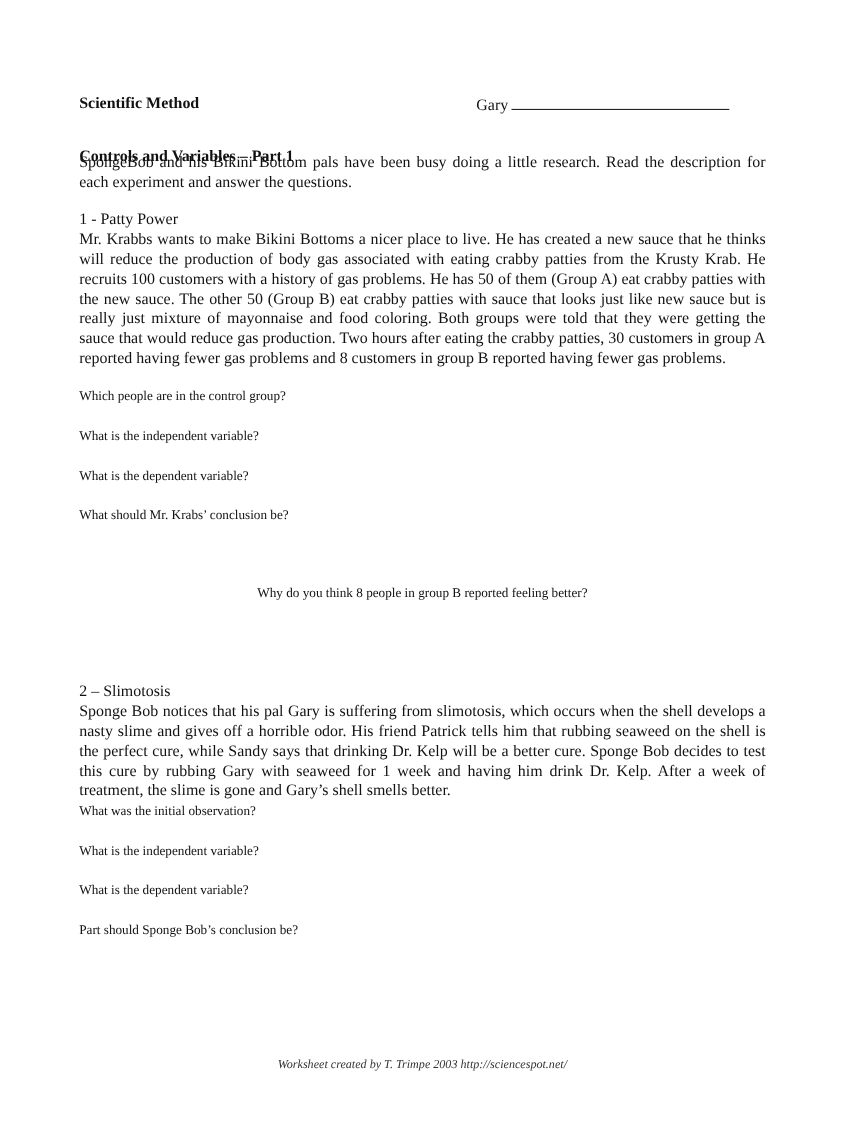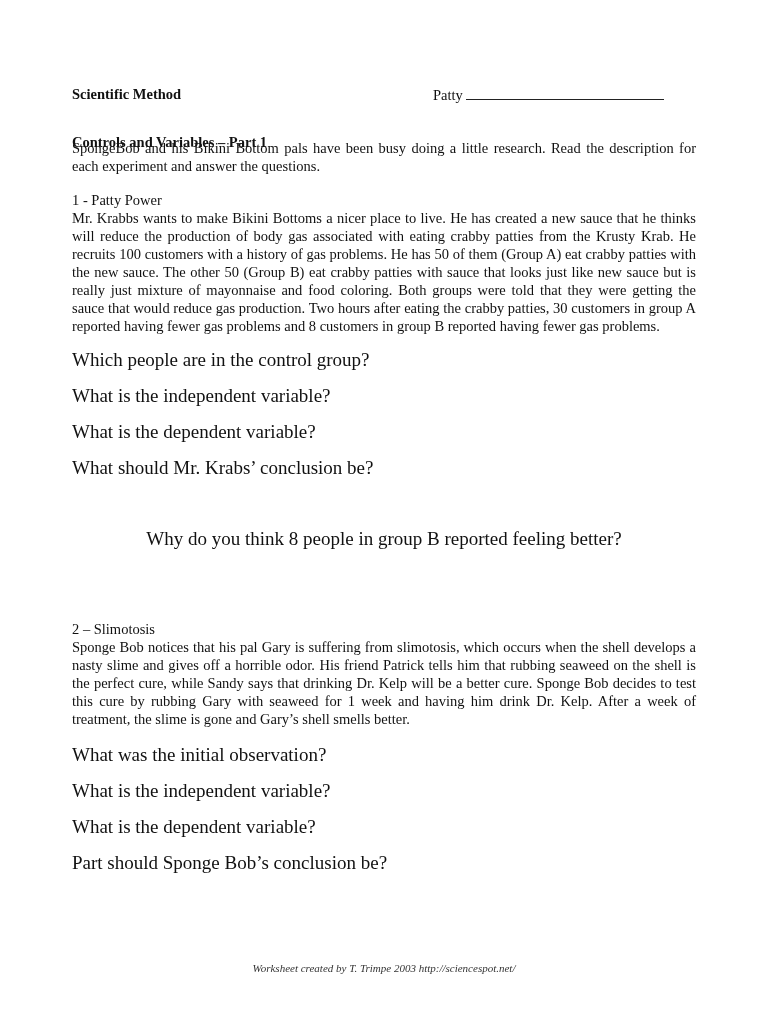--- a/index.html
+++ b/index.html
@@ -9,51 +9,51 @@
       color: #111111;
     }
     .page { position: absolute; left: 72px; top: 55px; width: 624px; }
     .header { position: relative; height: 40px; }
     .header .title { font-weight: bold; font-size: 14.5px; line-height: 18px; margin-top: 30px; }
     .header .name-field { position: absolute; left: 361px; top: 0; font-size: 14.5px; line-height: 18px; }
     .header .name-line { display: inline-block; width: 198px; border-bottom: 1px solid #222; height: 14px; vertical-align: baseline; margin-left: 3px; }
     .intro { margin-top: 14px; font-weight: normal; font-size: 14.5px; line-height: 18px; text-align: justify; }
     .section-title { font-weight: normal; font-size: 14.5px; line-height: 18px; }
     .para { font-size: 14.5px; line-height: 18px; text-align: justify; }
-    .q { font-size: 19px; line-height: 18px; }
+    .q { font-size: 12px; line-height: 18px; }
     .footer {
       position: absolute; top: 962px; left: 0; width: 768px; text-align: center;
       font-style: italic; font-size: 11px; color: #333;
     }
   </style>
 </head>
 <body>
 
 <div class="page">
   <div class="header">
     <div class="title">Scientific Method</div>
     <div class="title">Controls and Variables – Part 1</div>
     <div class="name-field">
-      <span>Patty</span><span class="name-line"></span>
+      <span>Gary</span><span class="name-line"></span>
     </div>
   </div>
 
   <div class="intro">SpongeBob and his Bikini Bottom pals have been busy doing a little research.  Read the description for each experiment and answer the questions.</div>
 
   <div class="section-title" style="margin-top:16px;">1 - Patty Power</div>
   <div class="para">Mr. Krabbs wants to make Bikini Bottoms a nicer place to live. He has created a new sauce that he thinks will reduce the production of body gas associated with eating crabby patties from the Krusty Krab. He recruits 100 customers with a history of gas problems. He has 50 of them (Group A) eat crabby patties with the new sauce. The other 50 (Group B) eat crabby patties with sauce that looks just like new sauce but is really just mixture of mayonnaise and food coloring. Both groups were told that they were getting the sauce that would reduce gas production. Two hours after eating the crabby patties, 30 customers in group A reported having fewer gas problems and 8 customers in group B reported having fewer gas problems.</div>
 
   <div class="q" style="margin-top:16px;">Which people are in the control group?</div>
   <div class="q" style="margin-top:18px;">What is the independent variable?</div>
   <div class="q" style="margin-top:18px;">What is the dependent variable?</div>
   <div class="q" style="margin-top:18px;">What should Mr. Krabs’ conclusion be?</div>
   <div class="q" style="margin-top:53px;text-align:center;">Why do you think 8 people in group B reported feeling better?</div>
 
   <div class="section-title" style="margin-top:72px;">2 – Slimotosis</div>
   <div class="para">Sponge Bob notices that his pal Gary is suffering from slimotosis, which occurs when the shell develops a nasty slime and gives off a horrible odor. His friend Patrick tells him that rubbing seaweed on the shell is the perfect cure, while Sandy says that drinking Dr. Kelp will be a better cure. Sponge Bob decides to test this cure by rubbing Gary with seaweed for 1 week and having him drink Dr. Kelp. After a week of treatment, the slime is gone and Gary’s shell smells better.</div>
 
-  <div class="q" style="margin-top:18px;">What was the initial observation?</div>
+  <div class="q" style="">What was the initial observation?</div>
   <div class="q" style="margin-top:18px;">What is the independent variable?</div>
   <div class="q" style="margin-top:18px;">What is the dependent variable?</div>
   <div class="q" style="margin-top:18px;">Part should Sponge Bob’s conclusion be?</div>
 </div>
 
 <div class="footer">Worksheet created by T. Trimpe 2003   http://sciencespot.net/</div>
 
 </body></html>

